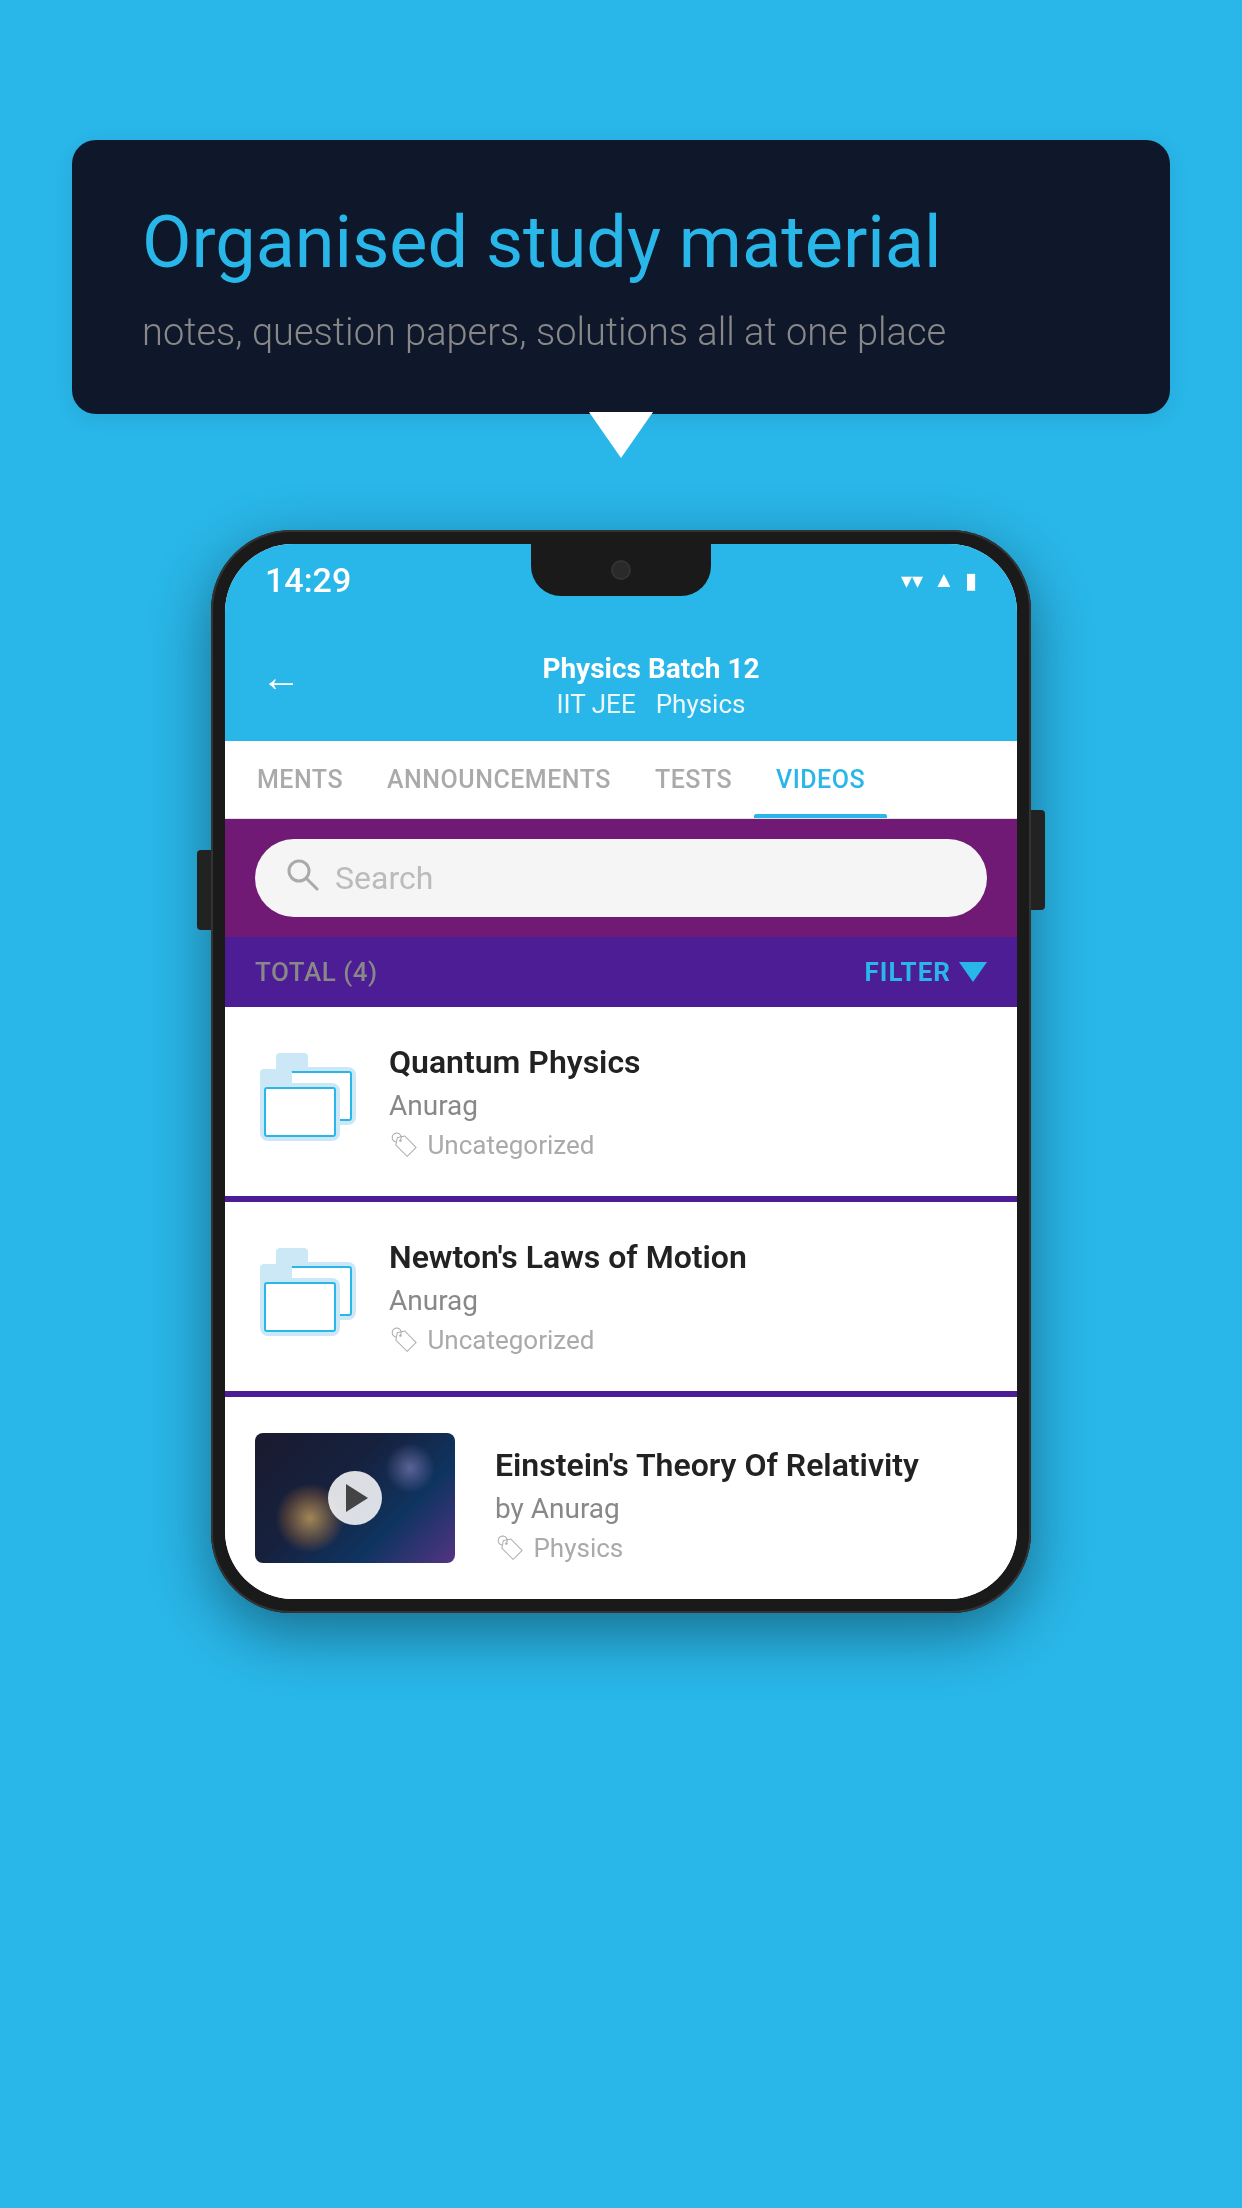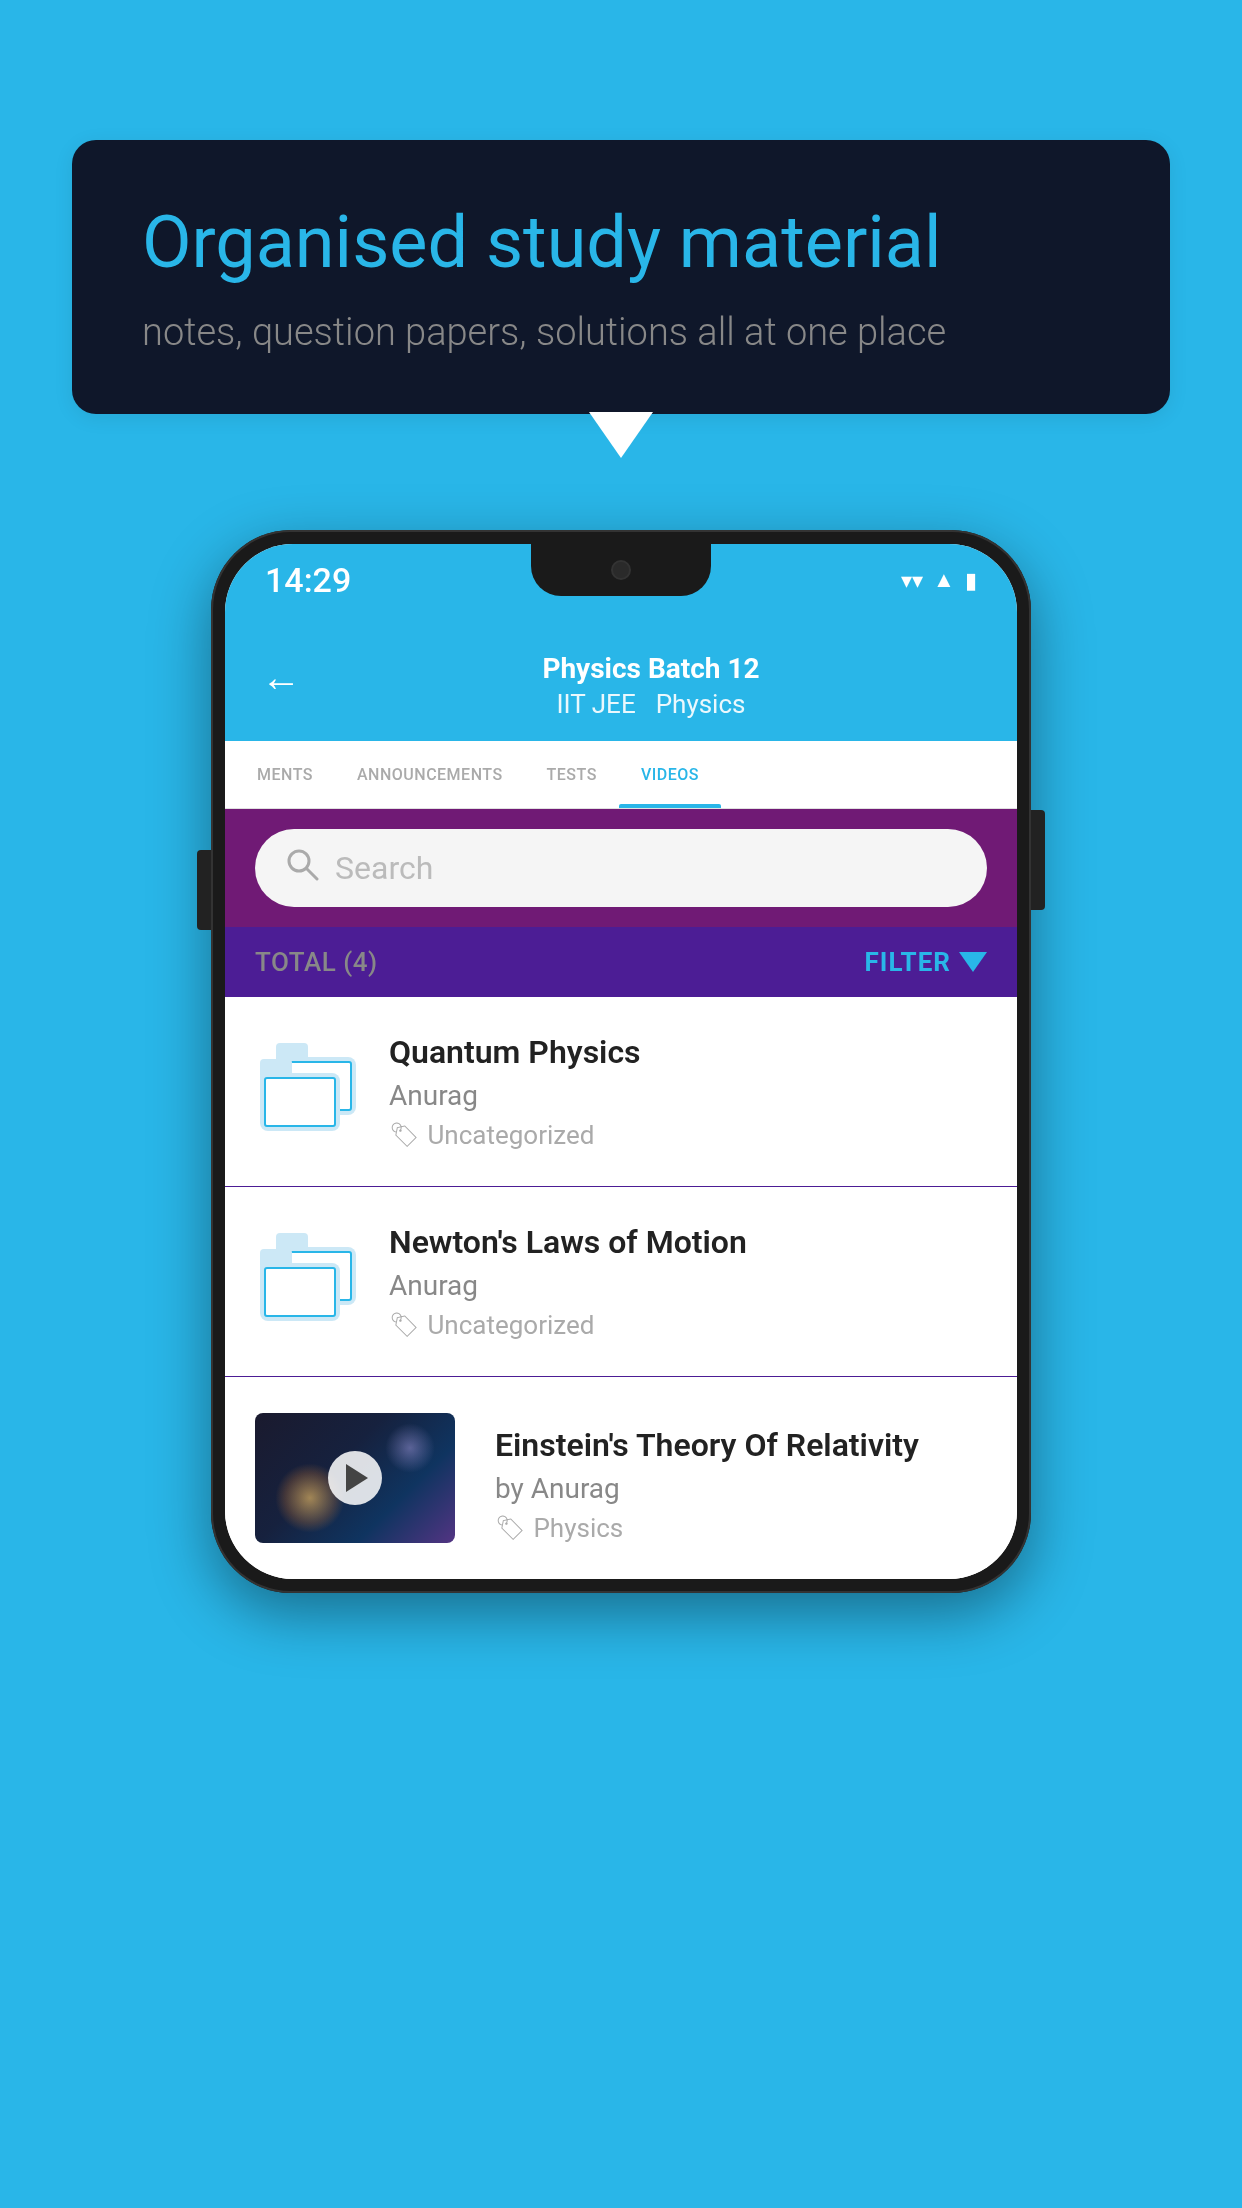--- a/index.html
+++ b/index.html
@@ -195,21 +195,21 @@
     
     .tabs-bar {
       background: white;
       display: flex;
       border-bottom: 1px solid #e0e0e0;
       padding: 0 10px;
     }
 
     .tab-item {
       padding: 24px 22px;
-      font-size: 16px;
+      font-size: 25px;
       font-weight: 500;
       color: #aaa;
       letter-spacing: 0.5px;
       cursor: pointer;
       position: relative;
       white-space: nowrap;
     }
 
     .tab-item.active {
       color: #29b6e8;
@@ -288,21 +288,21 @@
 
     
     .video-list {
       background: white;
     }
 
     .video-item {
       display: flex;
       align-items: flex-start;
       padding: 36px 30px;
-      border-bottom: 1px solid #4c1d95;
+      border-bottom: 6px solid #4c1d95;
       gap: 24px;
     }
 
     .video-thumb {
       width: 110px;
       height: 110px;
       flex-shrink: 0;
       display: flex;
       align-items: center;
       justify-content: center;

